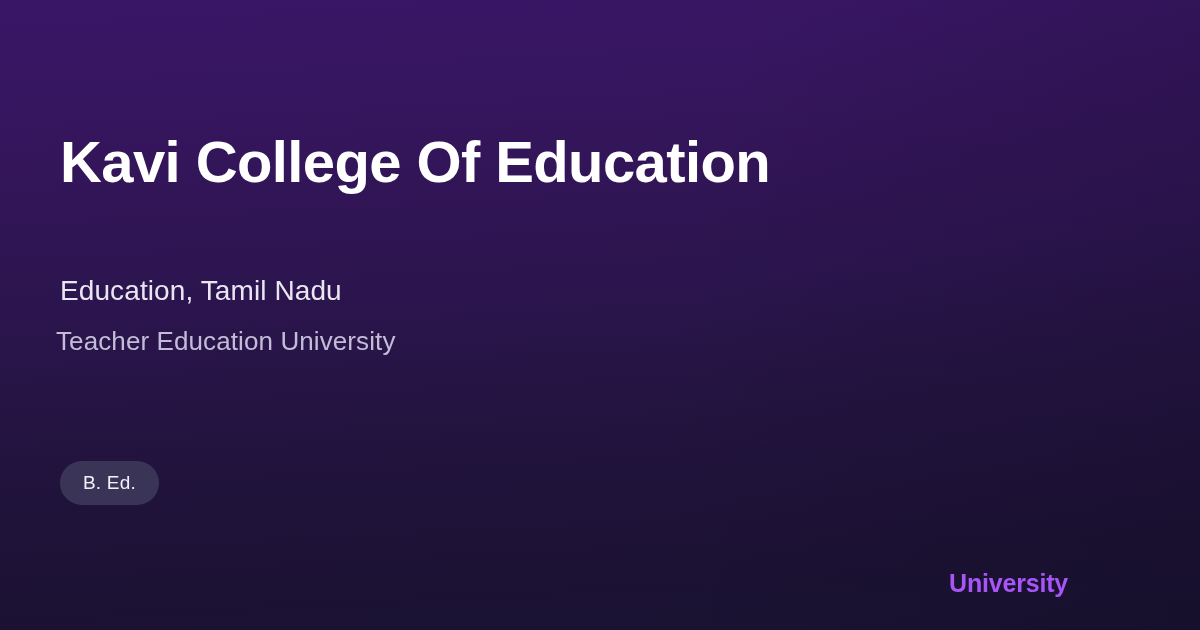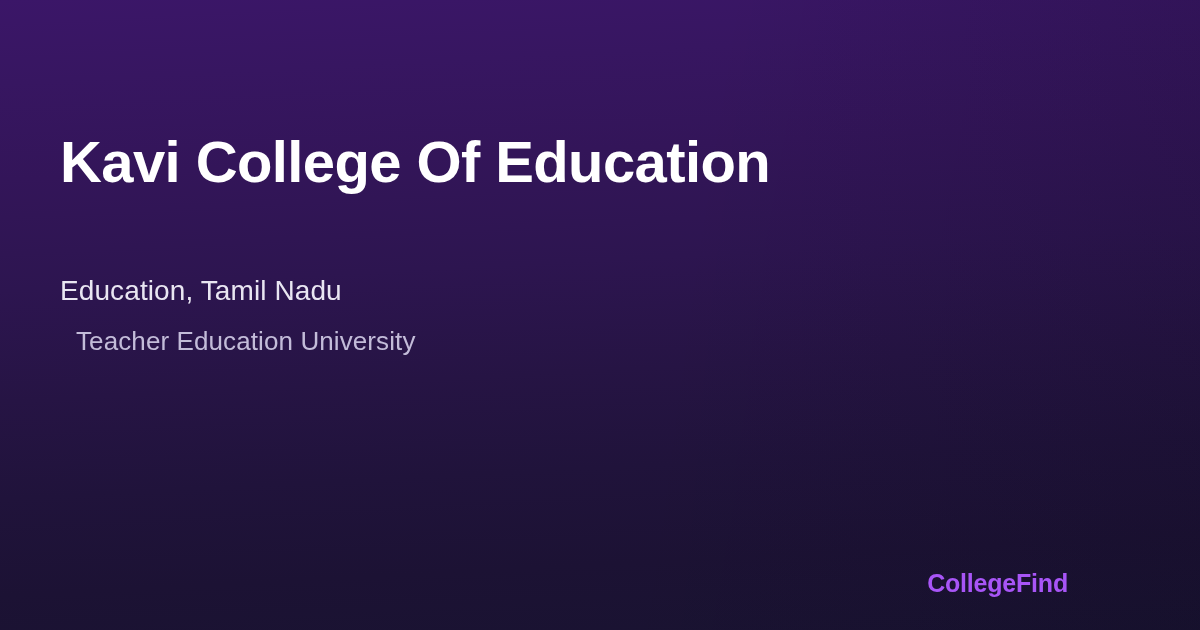--- a/index.html
+++ b/index.html
@@ -65,21 +65,21 @@
     top: 274px;
     font-size: 28px;
     font-weight: normal;
     line-height: 1.2;
     color: #e9e6f2;
     letter-spacing: 0.1px;
   }
 
   .type-line {
     position: absolute;
-    left: 76px;
+    left: 56px;
     top: 326px;
     font-size: 26px;
     font-weight: normal;
     line-height: 1.2;
     color: #c3bcd9;
     letter-spacing: 0.1px;
   }
 
   .badge-row {
     position: absolute;
@@ -122,17 +122,20 @@
 
 <div class="og-card">
   <div class="content">
 
     <h1 class="page-title">Kavi College Of Education</h1>
 
     <div class="location-line">Education, Tamil Nadu</div>
 
     <div class="type-line">Teacher Education University</div>
 
+    <div class="badge-row">
+      <span class="badge">B. Ed.</span>
+    </div>
 
-    <div class="brand-logo">CollegeFind</div>
+    <div class="brand-logo">University</div>
 
   </div>
 </div>
 
 </body></html>

